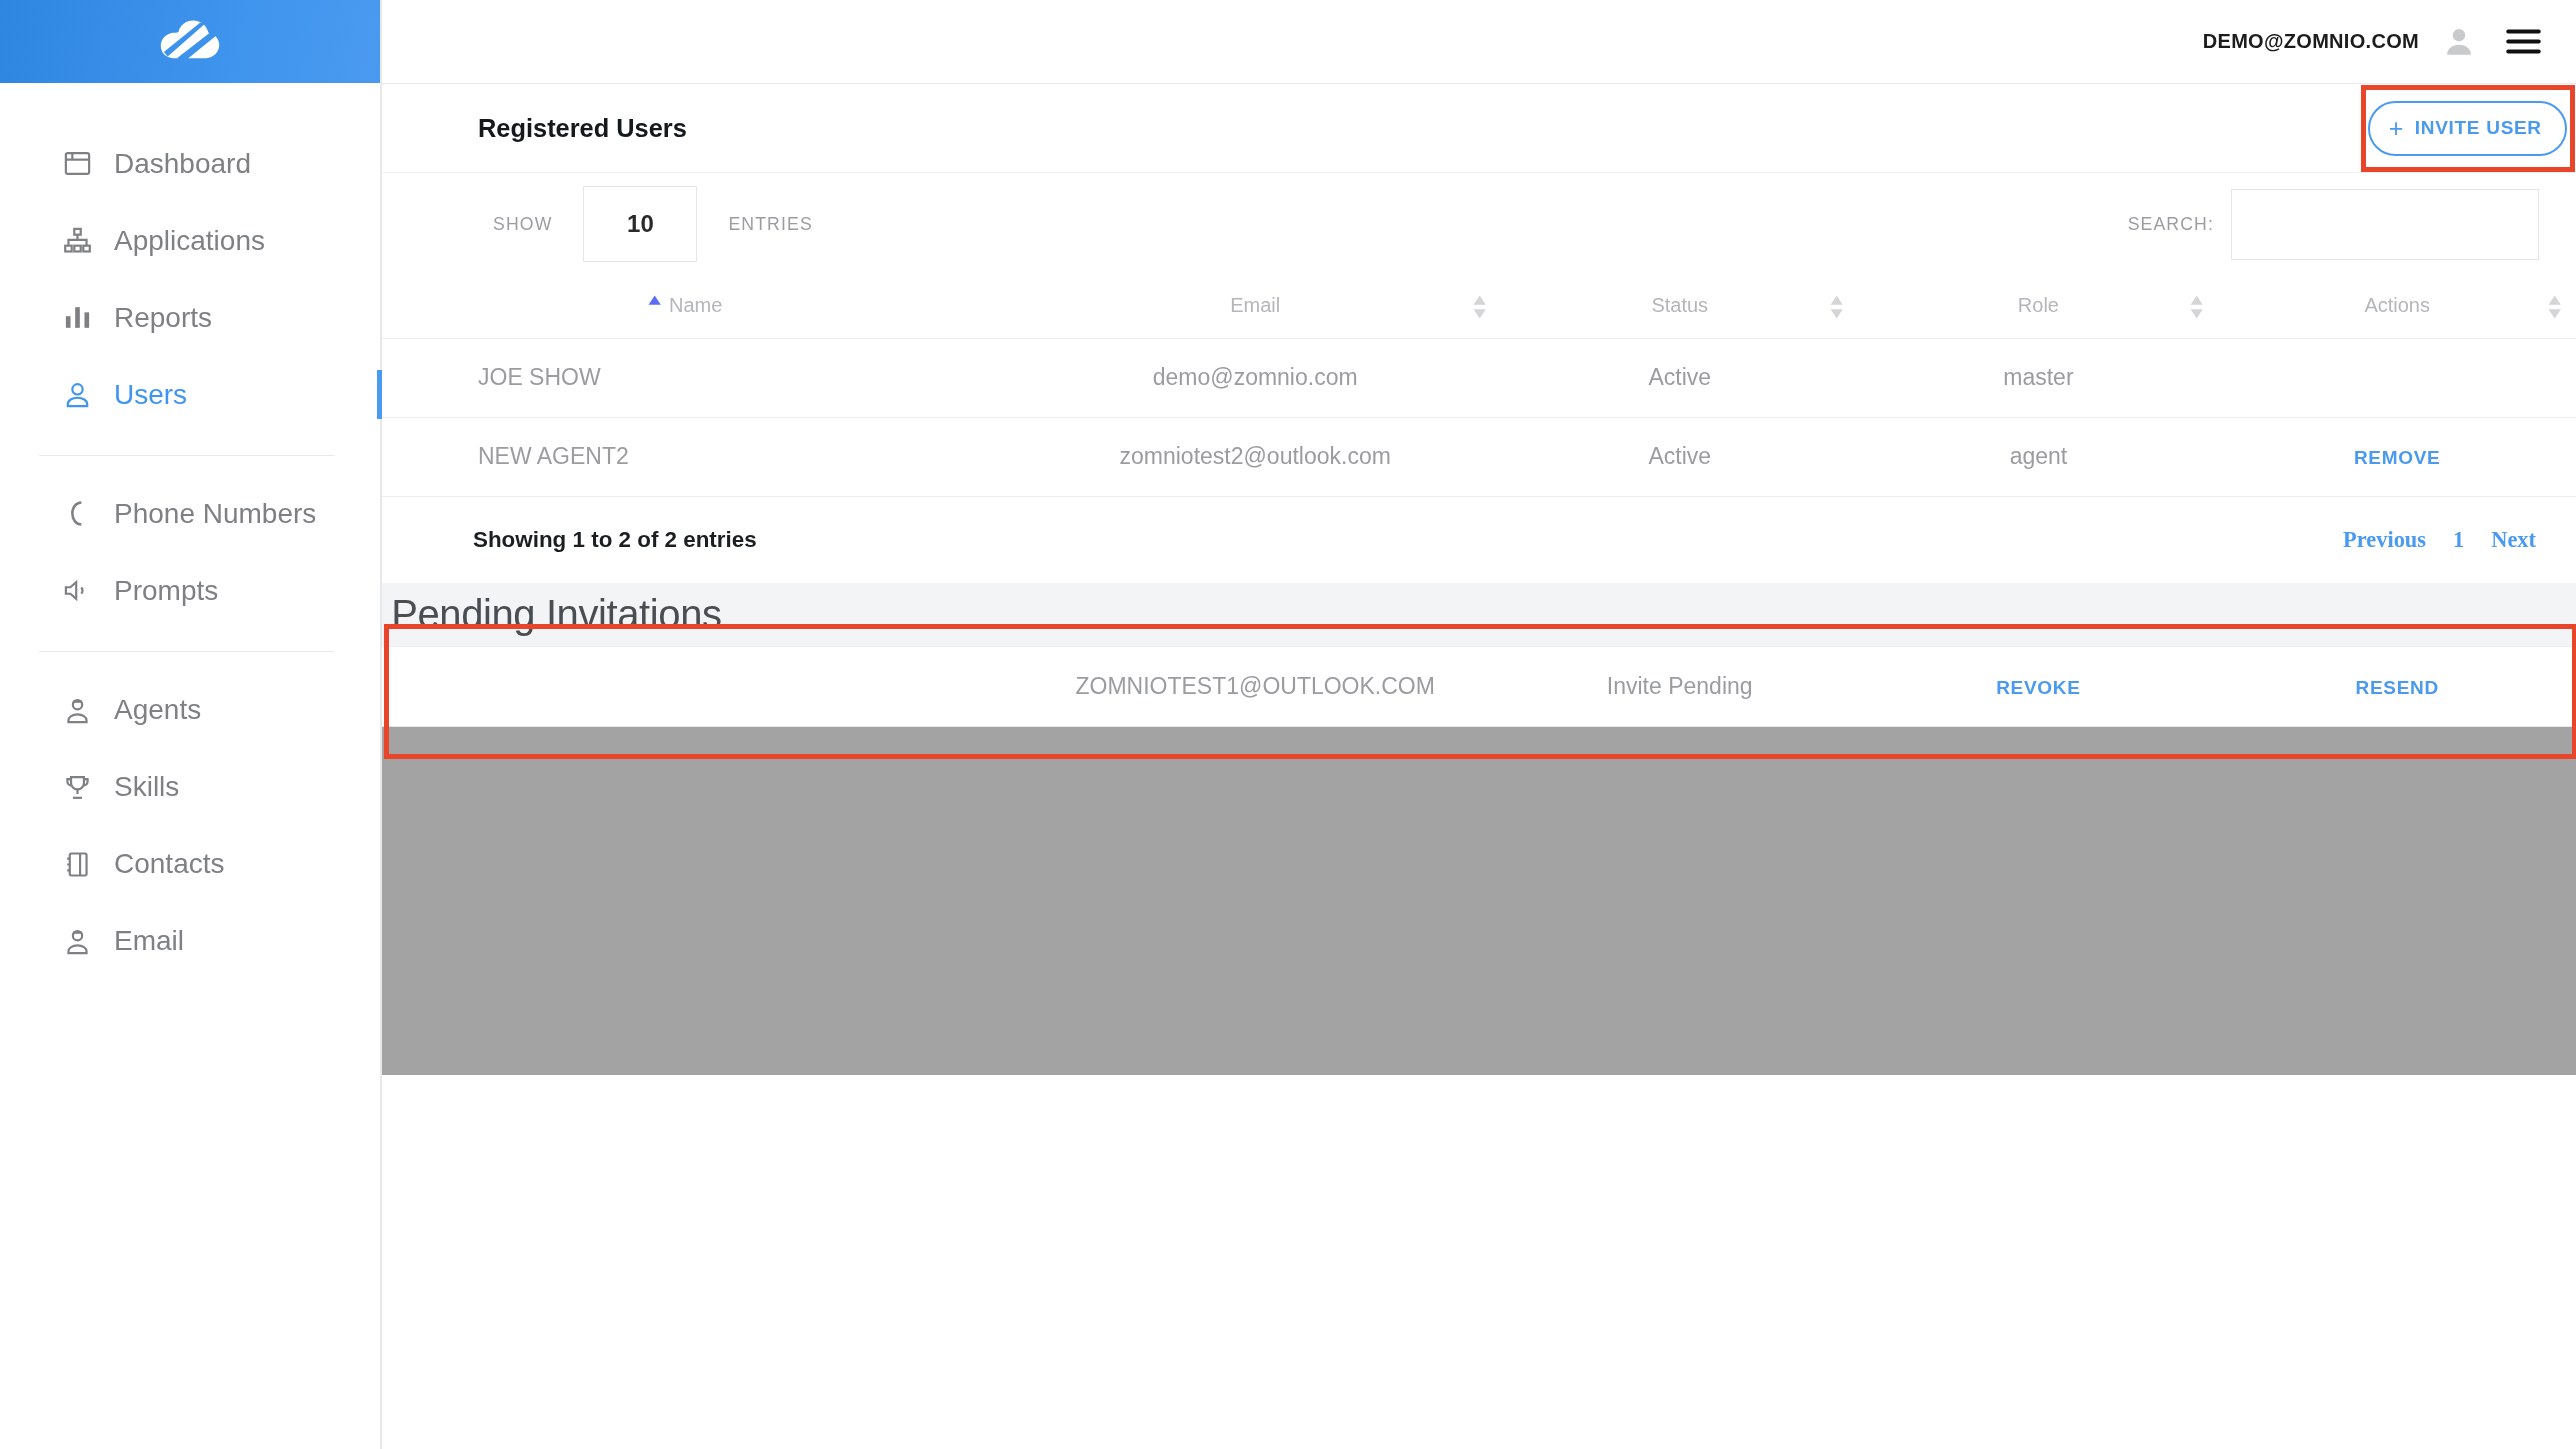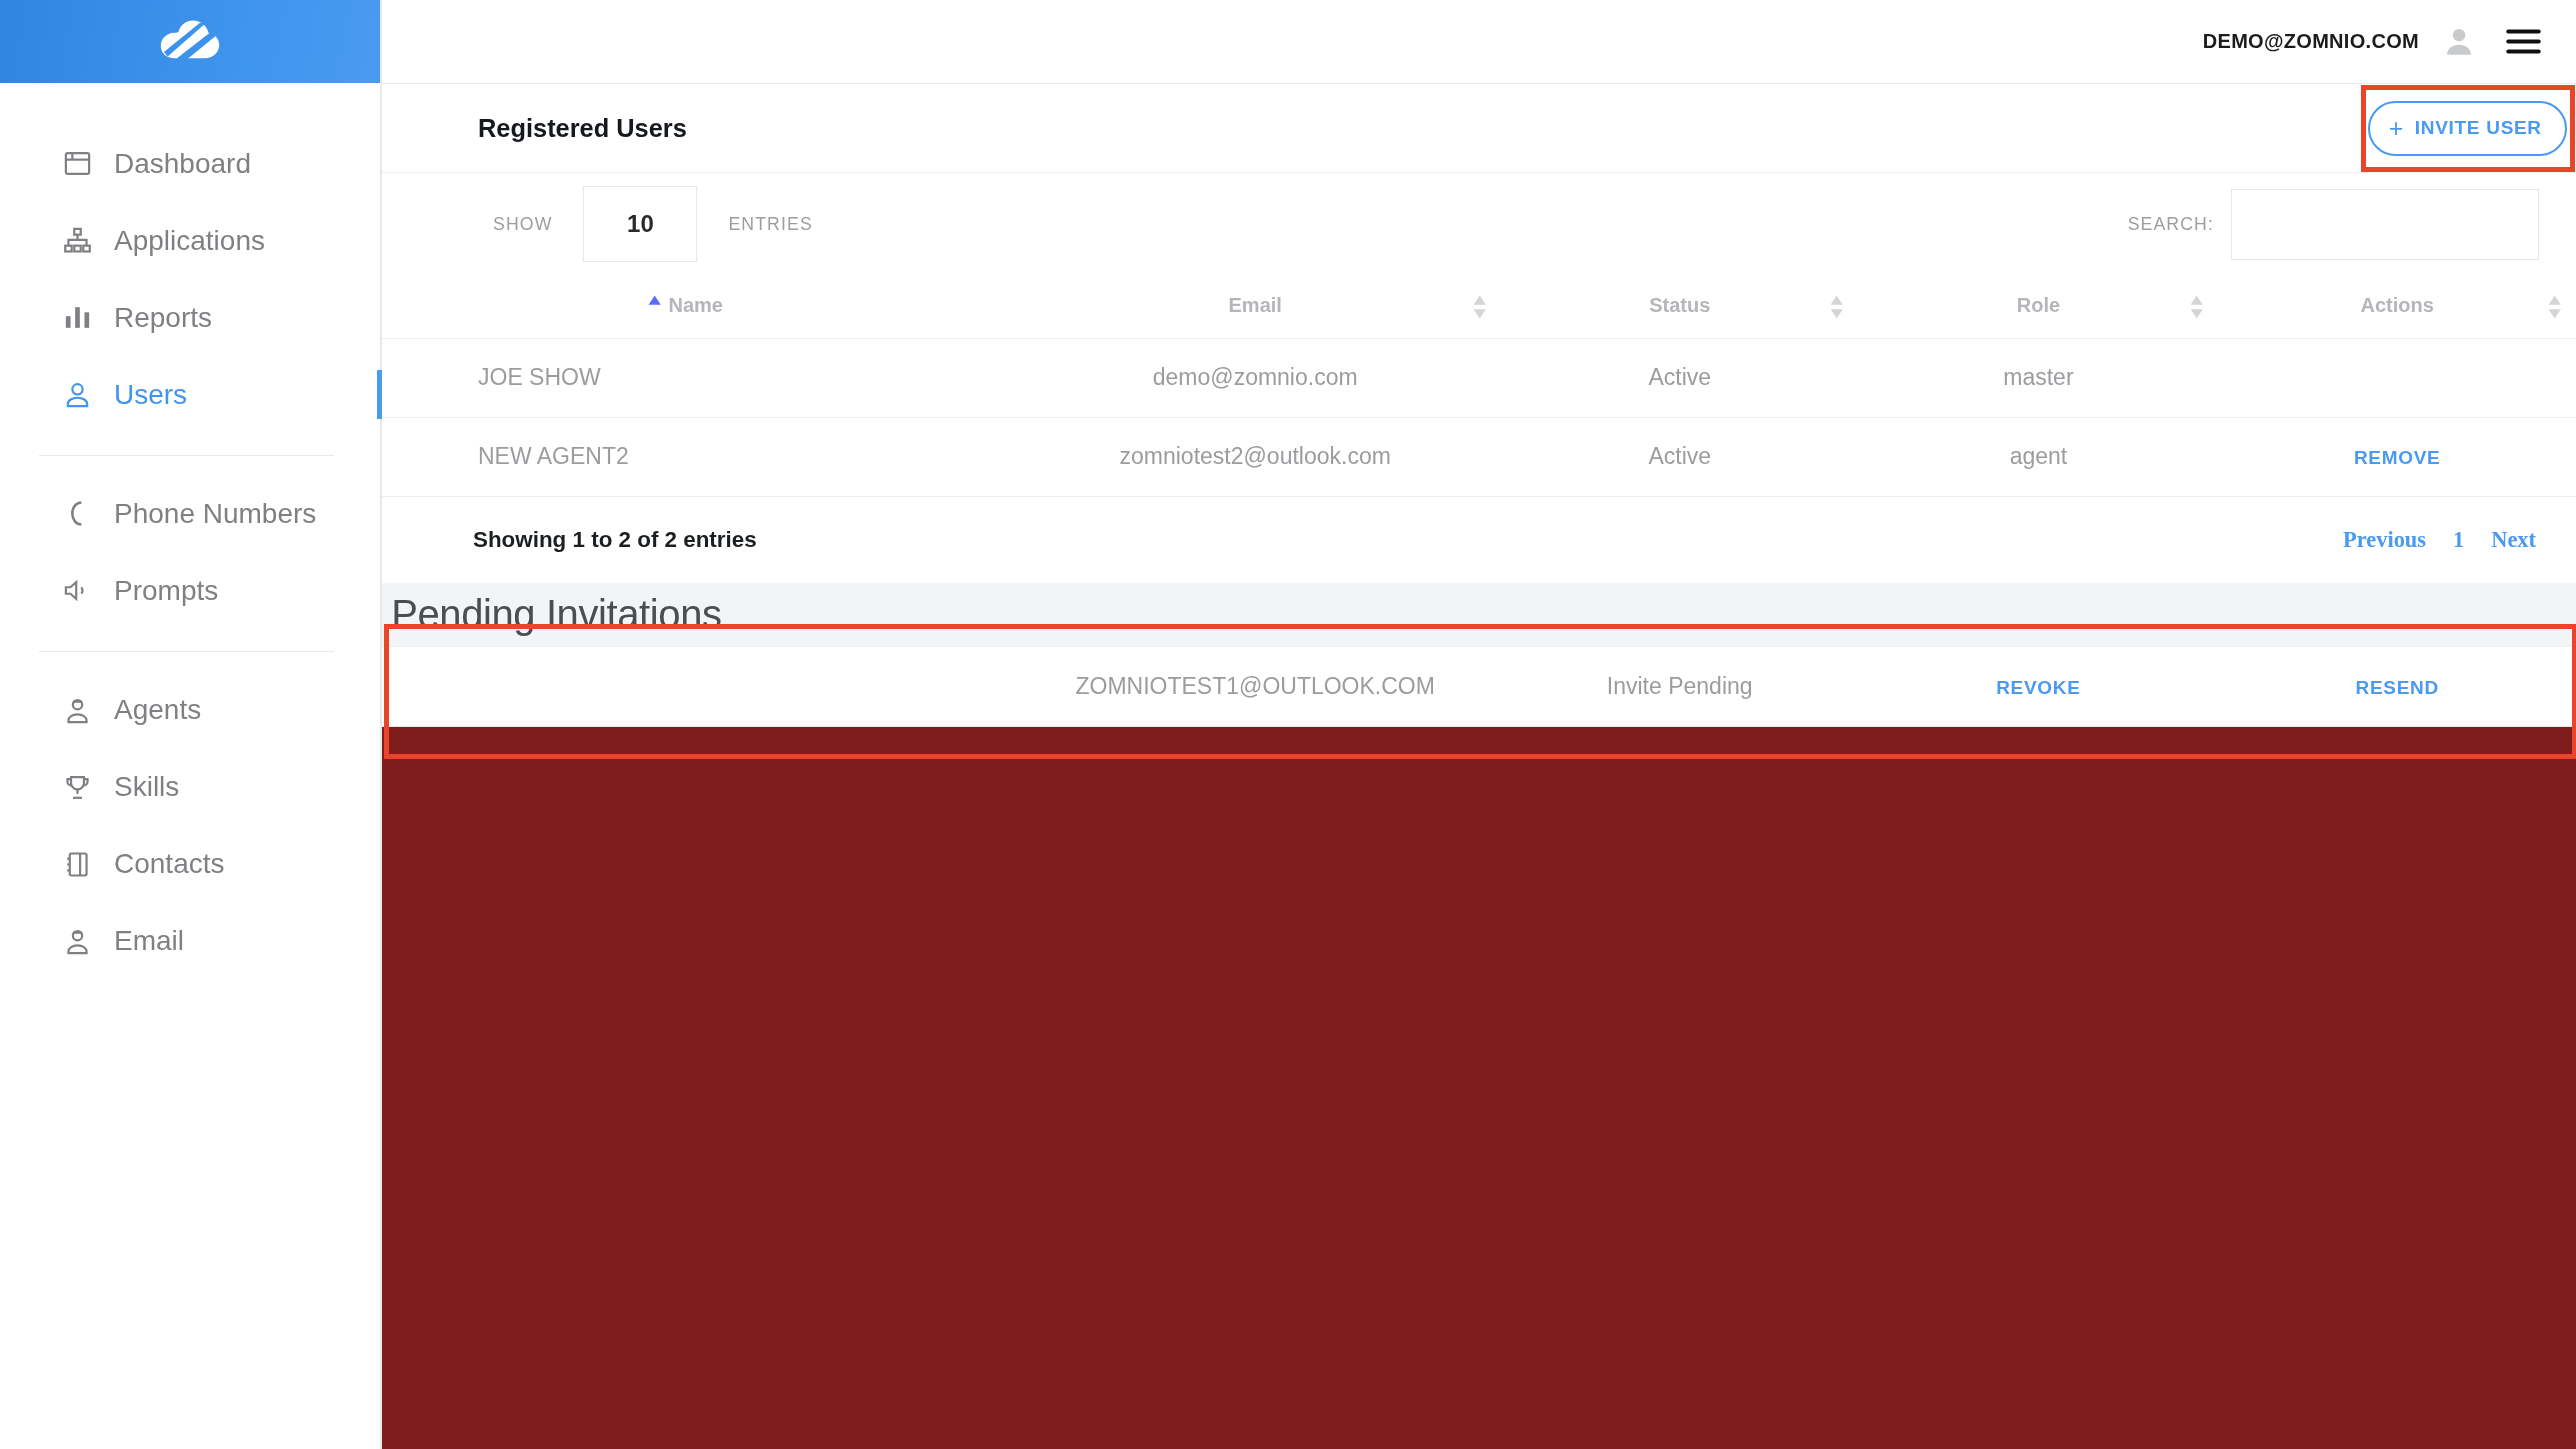--- a/index.html
+++ b/index.html
@@ -70,22 +70,22 @@
   .nav-sep {
     height: 0.8px;
     background: #e8e9ea;
     margin: 21.6px 46px 20px 39px;
   }
 
   
   .main {
     position: relative;
     width: 2194px;
-    height: 1449px;
-    background: #7f1d1d;
+    height: 1075px;
+    background: #a3a3a3;
     flex: 0 0 2194px;
   }
 
   
   .topbar {
     height: 83px;
     background: #ffffff;
     display: flex;
     align-items: center;
     justify-content: flex-end;
@@ -194,21 +194,21 @@
     font-size: 21.6px;
     padding: 0 14px;
     color: #3a3a3a;
     font-family: "Liberation Sans", sans-serif;
   }
 
   
   .tbl { width: 100%; border-collapse: collapse; table-layout: fixed; }
   .tbl th {
     font-size: 20px;
-    font-weight: 700;
+    font-weight: 400;
     color: #b4b6b9;
     padding: 18.5px 0 21.6px 0;
     border-bottom: 1.5px solid #eceeef;
     position: relative;
     text-align: center;
   }
   .th-inner { display: inline-block; position: relative; }
   .sort-ctl {
     position: absolute;
     right: 14px;

